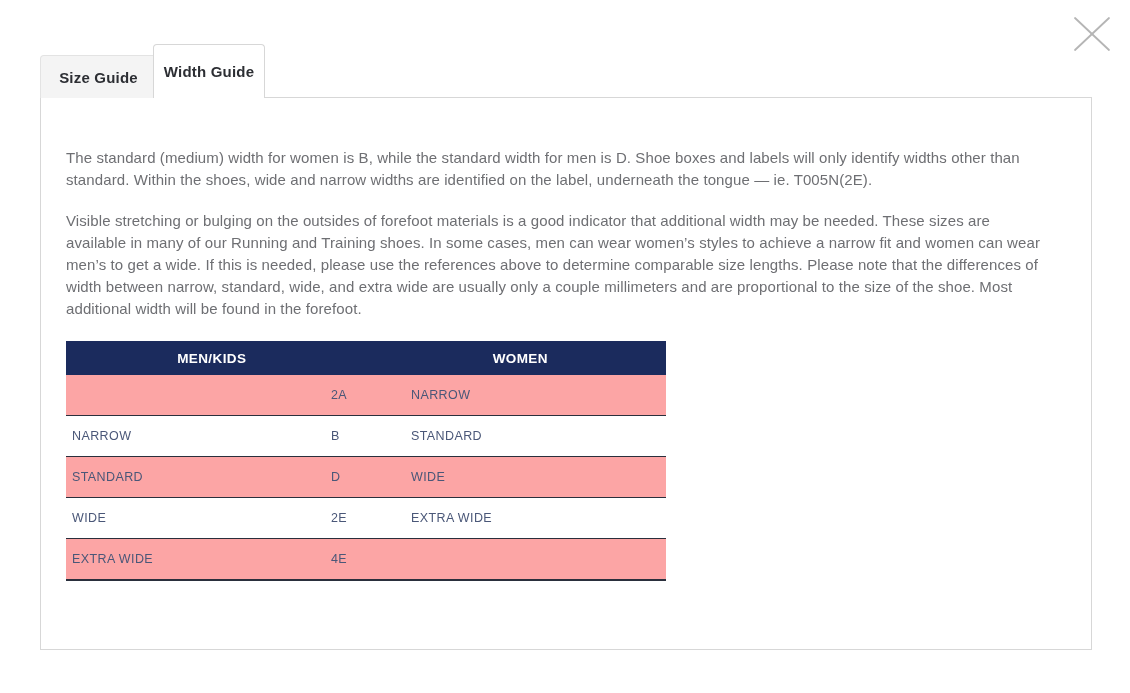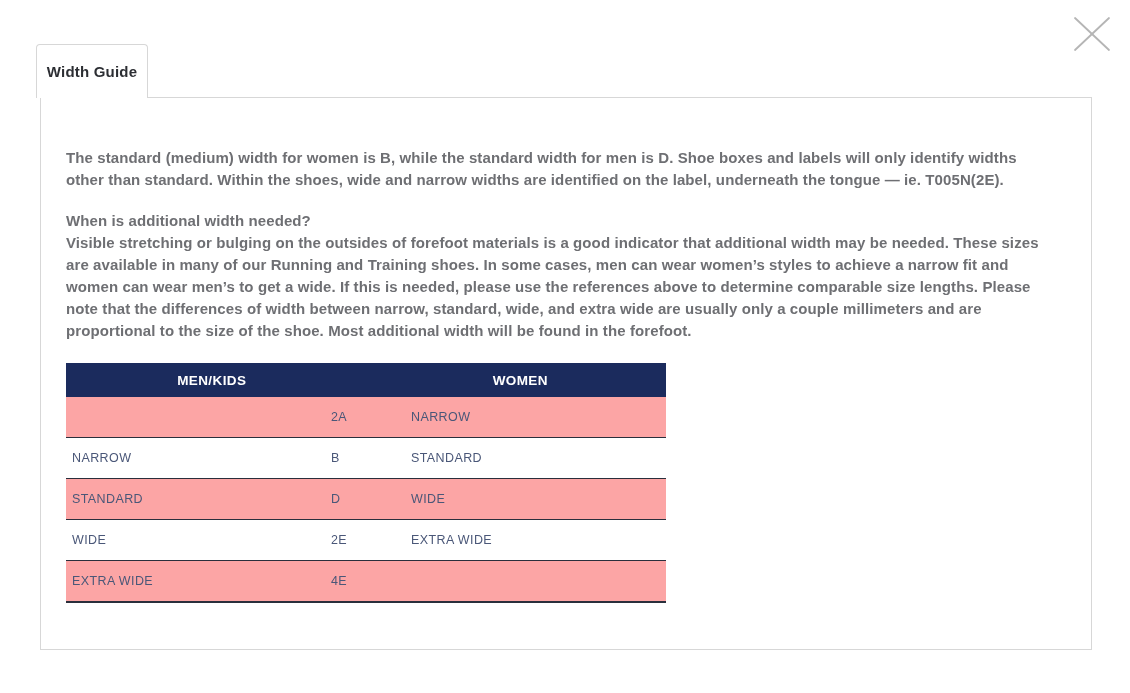--- a/index.html
+++ b/index.html
@@ -77,21 +77,21 @@
     border: 1px solid #d7d7d7;
     background: #ffffff;
     padding: 49px 40px 0 25px;
     z-index: 1;
   }
   .para {
     margin: 0;
     width: 985px;
     font-size: 15px;
     line-height: 22px;
-    font-weight: 700;
+    font-weight: 400;
     color: #6e6f73;
     letter-spacing: 0.1px;
   }
   .para.intro { margin-bottom: 19px; }
   
   .width-table {
     width: 600px;
     margin-top: 21px;
   }
   .thead {
@@ -134,30 +134,32 @@
 <div class="stage">
 
   <button class="close-btn">
     <svg width="40" height="38" viewBox="0 0 40 38">
       <line x1="3" y1="3" x2="37" y2="35" stroke="#b5b5b5" stroke-width="1.8" stroke-linecap="round"></line>
       <line x1="37" y1="3" x2="3" y2="35" stroke="#b5b5b5" stroke-width="1.8" stroke-linecap="round"></line>
     </svg>
   </button>
 
   <div class="tab-bar">
+    <div class="tab inactive">
+      <span>Size Guide</span>
+    </div>
     <div class="tab active">
       <span>Width Guide</span>
     </div>
   </div>
 
   <div class="panel">
 
     <p class="para intro">The standard (medium) width for women is B, while the standard width for men is D. Shoe boxes and labels will only identify widths other than standard. Within the shoes, wide and narrow widths are identified on the label, underneath the tongue — ie. T005N(2E).</p>
 
-    <p class="para">When is additional width needed?</p>
     <p class="para">Visible stretching or bulging on the outsides of forefoot materials is a good indicator that additional width may be needed. These sizes are available in many of our Running and Training shoes. In some cases, men can wear women’s styles to achieve a narrow fit and women can wear men’s to get a wide. If this is needed, please use the references above to determine comparable size lengths. Please note that the differences of width between narrow, standard, wide, and extra wide are usually only a couple millimeters and are proportional to the size of the shoe. Most additional width will be found in the forefoot.</p>
 
     <div class="width-table">
       <div class="thead">
         <div class="th">MEN/KIDS</div>
         <div class="th">WOMEN</div>
       </div>
 
       <div class="trow alt">
         <div class="td c1"></div>

